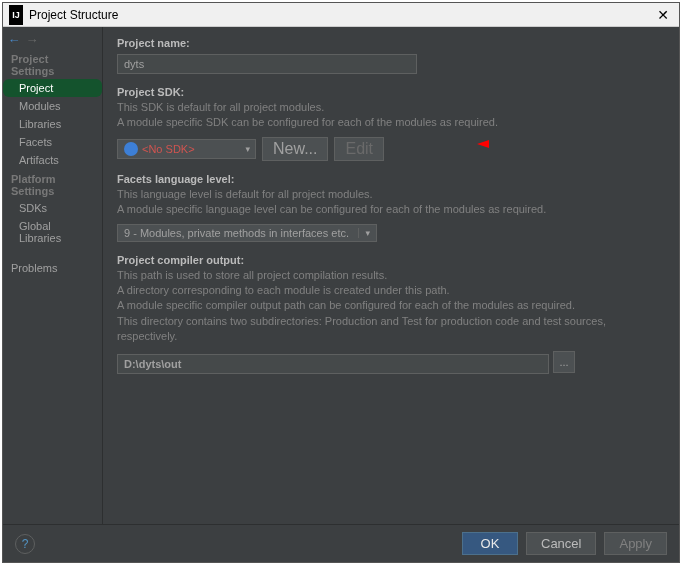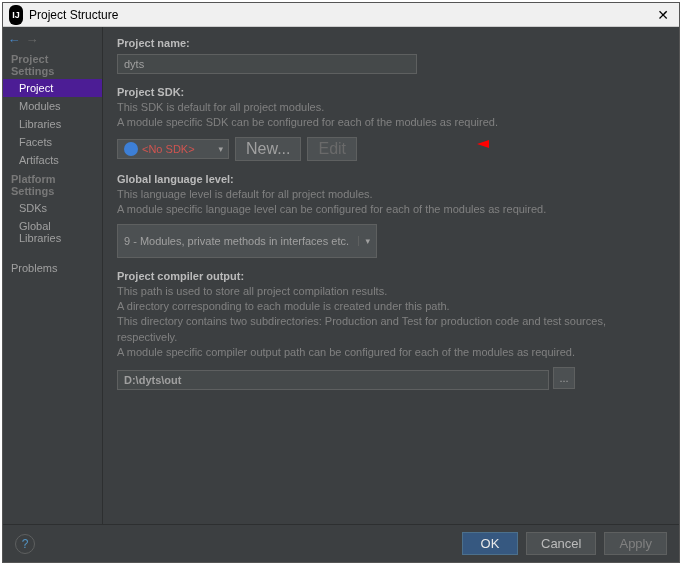--- a/index.html
+++ b/index.html
@@ -37,21 +37,20 @@
       width: 14px;
       height: 20px;
       background: #000;
       color: #fff;
       font-size: 9px;
       font-weight: bold;
       display: flex;
       align-items: center;
       justify-content: center;
       margin-right: 6px;
-      border-radius: 6px;
     }
     .titlebar-title {
       flex: 1;
     }
     .titlebar-close {
       font-size: 14px;
       cursor: pointer;
       padding: 0 4px;
     }
     .main-area {
@@ -95,22 +94,23 @@
       color: #787878;
       font-size: 11px;
       position: relative;
     }
     .sidebar-item {
       padding: 3px 8px 3px 16px;
       cursor: pointer;
       color: #a0a0a0;
     }
     .sidebar-item.selected {
-      background: #4c1d95;
+      background: #14532d;
       color: #fff;
+      border-radius: 6px;
     }
     .content {
       flex: 1;
       padding: 10px 14px;
       color: #a0a0a0;
       font-size: 11px;
       overflow: auto;
       position: relative;
     }
     .field-label {
@@ -145,21 +145,21 @@
       position: relative;
     }
     .sdk-select {
       background: #4c5052;
       border: 1px solid #5e6060;
       padding: 2px 20px 2px 6px;
       font-size: 11px;
       display: flex;
       align-items: center;
       gap: 4px;
-      width: 112px;
+      width: 139px;
       position: relative;
       cursor: pointer;
     }
     .sdk-select-icon {
       width: 14px;
       height: 14px;
       background: #3d7fd6;
       border-radius: 50%;
       display: inline-block;
     }
@@ -195,21 +195,21 @@
       display: flex;
       align-items: center;
     }
     .red-arrow svg {
       width: 70px;
       height: 12px;
     }
     .lang-select {
       background: #4c5052;
       border: 1px solid #5e6060;
-      padding: 10px 6px;
+      padding: 2px 6px;
       font-size: 11px;
       color: #a0a0a0;
       width: 260px;
       display: flex;
       align-items: center;
       justify-content: space-between;
       margin-top: 6px;
       cursor: pointer;
     }
     .lang-select-arrow-box {
@@ -342,35 +342,35 @@
                 </linearGradient>
               </defs>
               <line x1="10" y1="6" x2="70" y2="6" stroke="url(#g)" stroke-width="2"></line>
               <polygon points="0,6 12,2 12,10" fill="#ff0000"></polygon>
             </svg>
           </div>
         </div>
       </div>
 
       <div class="section-block">
-        <div class="field-label">Global language level:</div>
+        <div class="field-label">Facets language level:</div>
         <div class="field-desc">This language level is default for all project modules.</div>
         <div class="field-desc">A module specific language level can be configured for each of the modules as required.</div>
         <div class="lang-select">
           <span>9 - Modules, private methods in interfaces etc.</span>
           <span class="lang-select-arrow-box">▾</span>
         </div>
       </div>
 
       <div class="section-block">
         <div class="field-label">Project compiler output:</div>
         <div class="field-desc">This path is used to store all project compilation results.</div>
         <div class="field-desc">A directory corresponding to each module is created under this path.</div>
+        <div class="field-desc">A module specific compiler output path can be configured for each of the modules as required.</div>
         <div class="field-desc">This directory contains two subdirectories: Production and Test for production code and test sources, respectively.</div>
-        <div class="field-desc">A module specific compiler output path can be configured for each of the modules as required.</div>
         <div class="output-row">
           <input class="text-input wide" value="D:\dyts\out" style="">
           <div class="browse-btn">...</div>
         </div>
       </div>
 
     </div>
   </div>
 
   <div class="footer">

